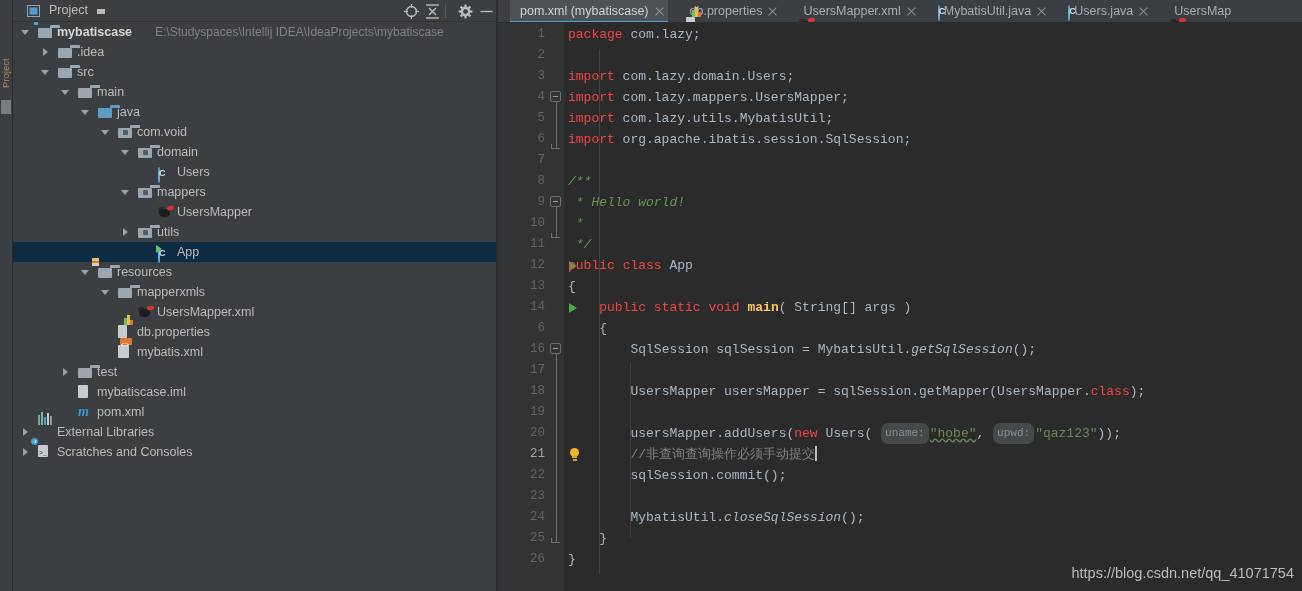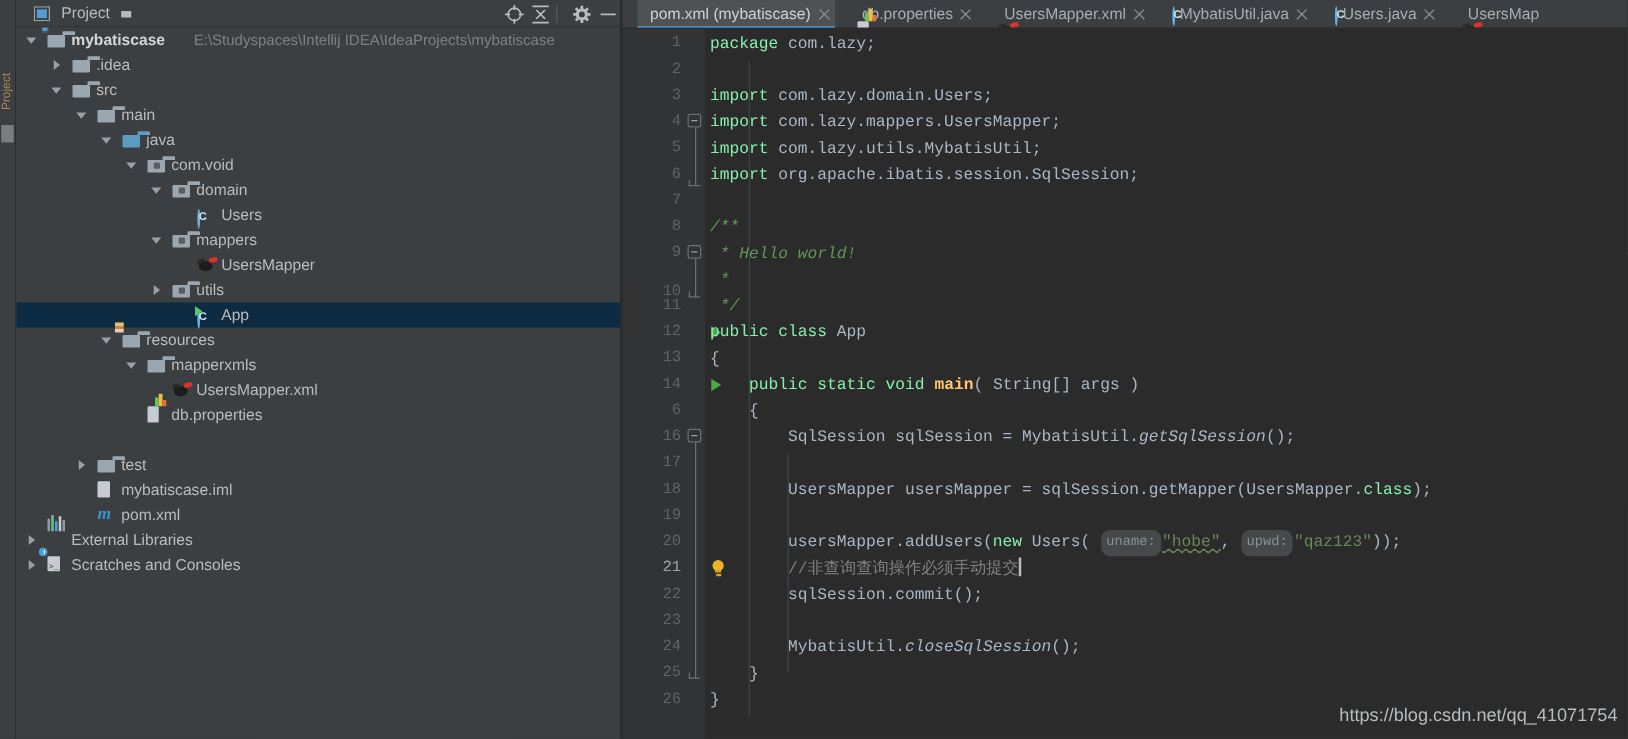--- a/index.html
+++ b/index.html
@@ -175,21 +175,21 @@
       background:#d9a21e; }
   .bulb .s2 { position:absolute; left:4.5px; top:11px; width:4px; height:1.5px;
       background:#d9a21e; }
 
   .code { position:absolute; left:66px; top:0; width:738px; height:568px;
           font-family:"Liberation Mono", monospace; font-size:13px;
           white-space:pre; }
   .cline { position:absolute; left:0; height:21px; line-height:21px; }
   .indentguide { position:absolute; width:1px; background:#3f4245; }
 
-  .k  { color:#86efac; }          
+  .k  { color:#ef4444; }          
   .id { color:#a9b7c6; }          
   .st { color:#6a8759; }          
   .cm { color:#629755; font-style:italic; }  
   .lc { color:#808080; }          
   .mi { color:#a9b7c6; font-style:italic; }  
   .fn { color:#ffc66d; font-weight:bold; }
   .hint { display:inline-block; background:#45494a; color:#869096;
           border-radius:7px; padding:0 4px; font-size:11px; margin:0 1px;
           vertical-align:1px; }
   .wavy { text-decoration:underline wavy #6a8759; text-decoration-skip-ink:none; }
@@ -342,20 +342,24 @@
           <span class="lbl" style="left: 124px;">mapperxmls</span>
         </div>
         <div class="row" style="top: 280px; position: absolute; left: 0px; width: 483px;">
           <span class="ico" style="left: 125px;"><span class="bird-ico"><span class="b3"></span><span class="b1"></span><span class="b2"></span></span></span>
           <span class="lbl" style="left: 144px;">UsersMapper.xml</span>
         </div>
         <div class="row" style="top: 300px; position: absolute; left: 0px; width: 483px;">
           <span class="ico" style="left: 105px;"><span class="prop-ico"><span class="pg"></span><span class="b g"></span><span class="b y"></span><span class="b o"></span></span></span>
           <span class="lbl" style="left: 124px;">db.properties</span>
         </div>
+        <div class="row" style="top: 320px; position: absolute; left: 0px; width: 483px;">
+          <span class="ico" style="left: 105px;"><span class="xml-ico"><span class="pg"></span><span class="tagbox"></span></span></span>
+          <span class="lbl" style="left: 124px;">mybatis.xml</span>
+        </div>
         <div class="row" style="top: 340px; position: absolute; left: 0px; width: 483px;">
           <span class="arrow right" style="left: 48px;"></span>
           <span class="ico" style="left: 65px;"><span class="f-ico"><span class="tab"></span><span class="body"></span></span></span>
           <span class="lbl" style="left: 84px;">test</span>
         </div>
         <div class="row" style="top: 360px; position: absolute; left: 0px; width: 483px;">
           <span class="ico" style="left: 65px;"><span class="iml-ico"><span class="pg"></span><span class="sq"></span></span></span>
           <span class="lbl" style="left: 84px;">mybatiscase.iml</span>
         </div>
         <div class="row" style="top: 380px; position: absolute; left: 0px; width: 483px;">
@@ -417,21 +421,21 @@
           </div>
           <div class="gutline" style="top: 127px;">
             <span class="gutnum">7</span>
           </div>
           <div class="gutline" style="top: 148px;">
             <span class="gutnum">8</span>
           </div>
           <div class="gutline" style="top: 169px;">
             <span class="gutnum">9</span>
           </div>
-          <div class="gutline" style="top: 200px;">
+          <div class="gutline" style="top: 190px;">
             <span class="gutnum">10</span>
           </div>
           <div class="gutline" style="top: 211px;">
             <span class="gutnum">11</span>
           </div>
           <div class="gutline" style="top: 232px;">
             <span class="gutnum">12</span>
             <span class="runarrow"></span>
           </div>
           <div class="gutline" style="top: 253px;">

